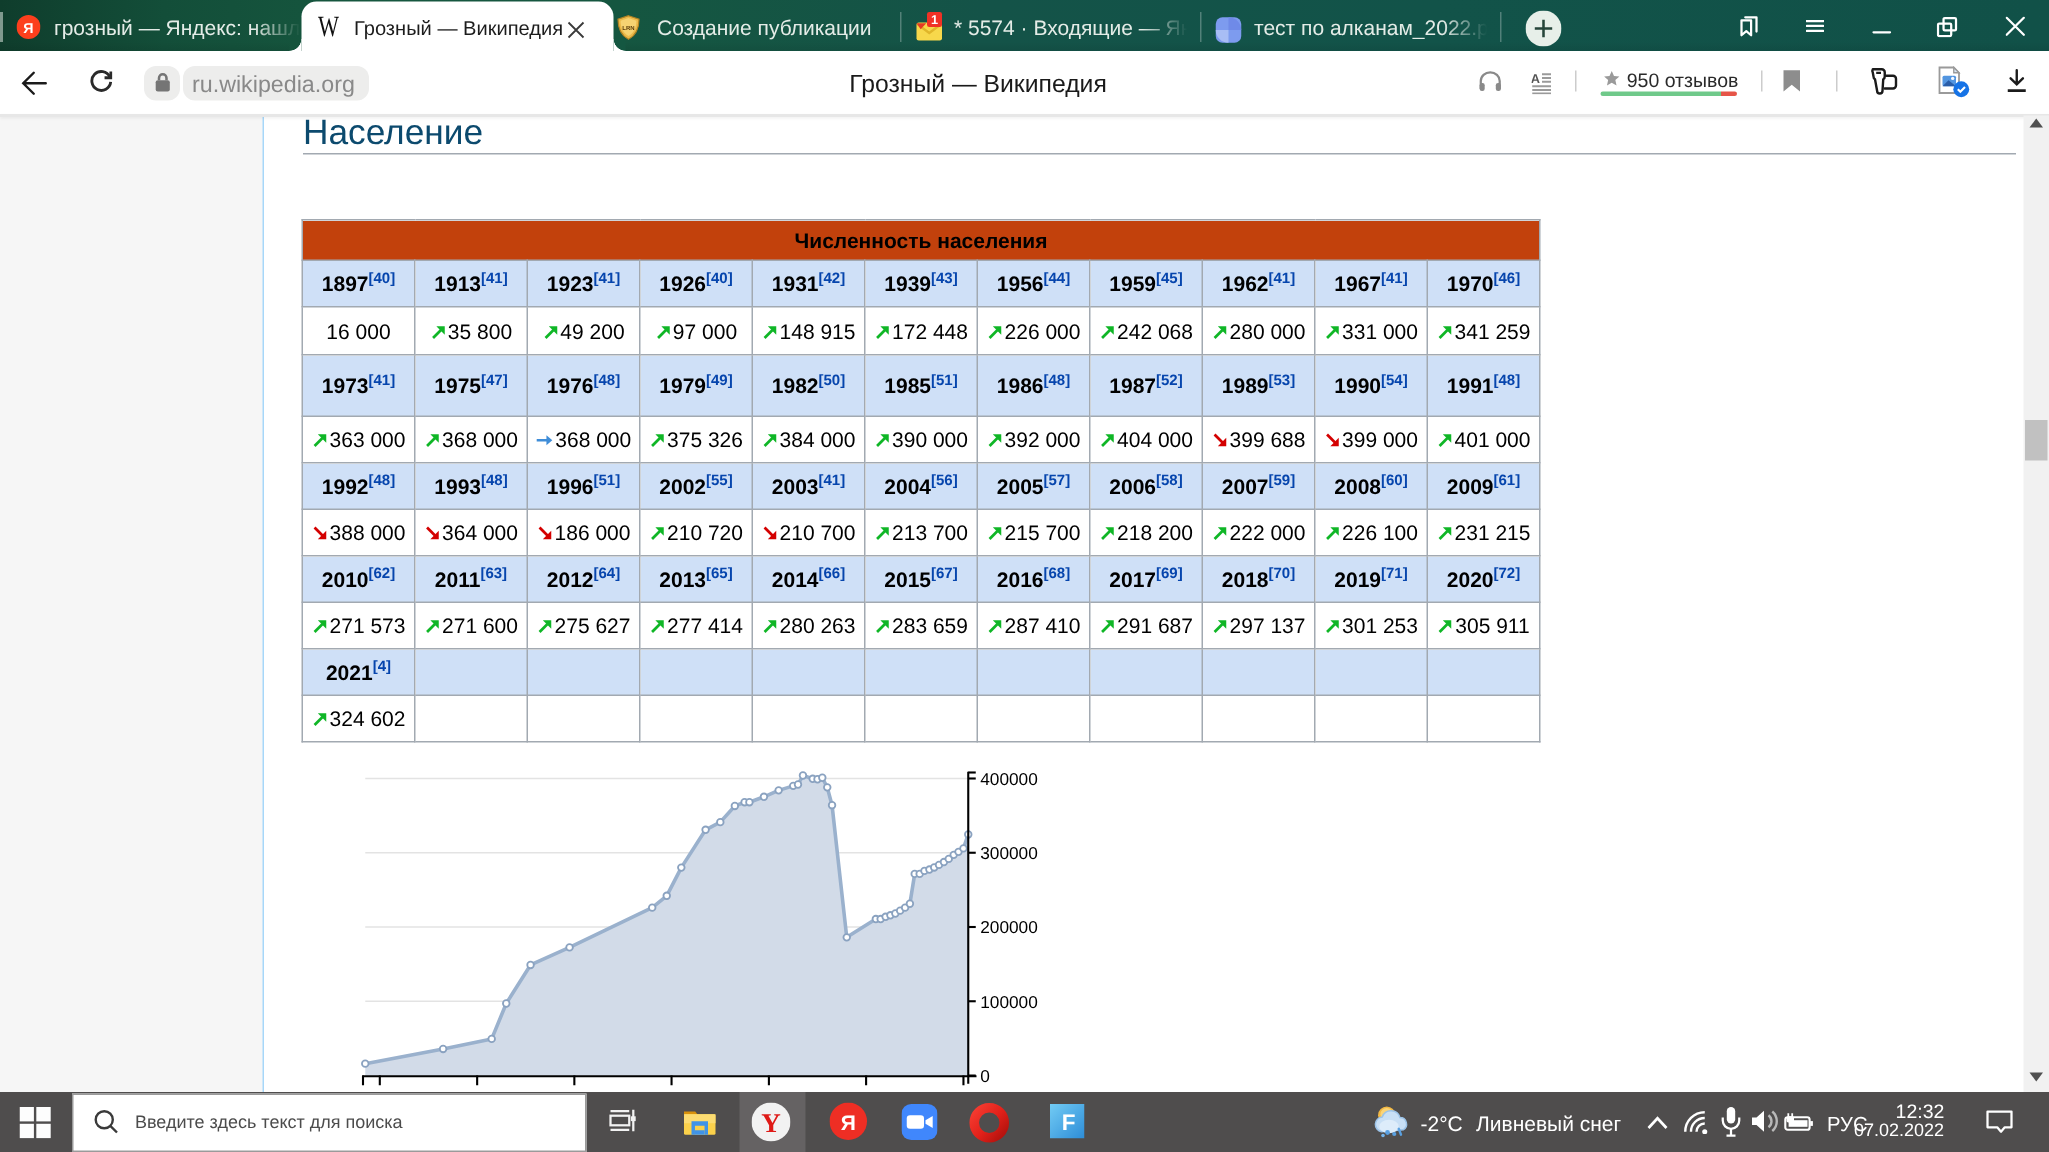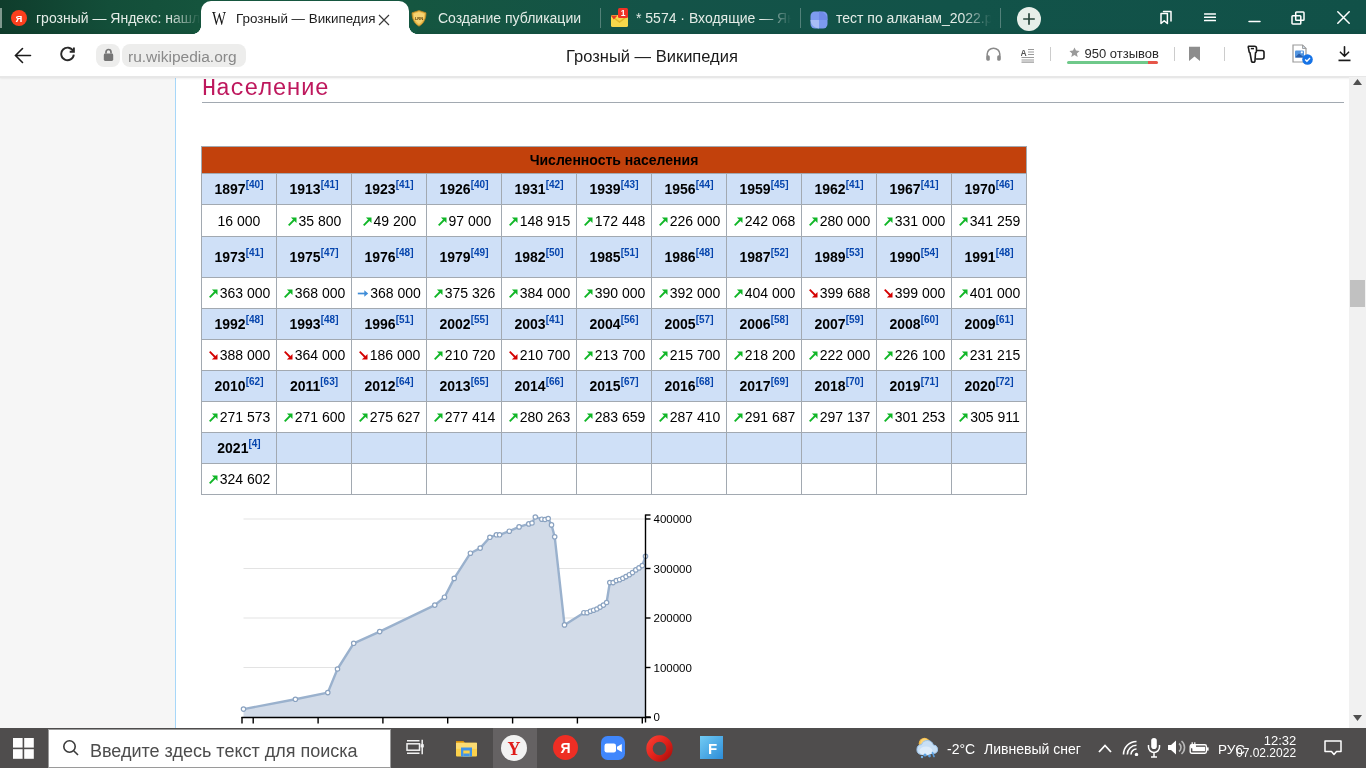--- a/index.html
+++ b/index.html
@@ -12,21 +12,21 @@
 .fade{-webkit-mask-image:linear-gradient(90deg,#000 80%,transparent 99%)}
 #activetab{position:absolute;left:201px;top:1px;width:208px;height:33px;background:#fff;border-radius:10px 10px 0 0}
 .tsep{position:absolute;top:8px;width:1px;height:20px;background:rgba(255,255,255,.27)}
 .wicon{position:absolute;left:11px;top:7px;font-family:"Liberation Serif",serif;font-size:19.5px;color:#111;transform:scaleX(0.76);transform-origin:0 0}
 #page{position:absolute;left:0;top:0;width:1366px;height:768px;background:transparent}
 #sidebar{position:absolute;left:0;top:78px;width:176px;height:650px;background:#f6f6f6;border-right:1px solid #a7d7f9}
 #pagetopline{position:absolute;left:0;top:76px;width:1366px;height:1.5px;background:#e7e7e7;box-shadow:0 1px 2px rgba(0,0,0,0.06)}
 #scrollbar{position:absolute;left:1349px;top:77px;width:17px;height:651px;background:#f1f1f1}
 #sthumb{position:absolute;left:1350px;top:280px;width:15px;height:27px;background:#c1c1c1}
 #taskbar{position:absolute;left:0;top:728px;width:1366px;height:40px;background:#4f4d4d}
-h2{position:absolute;left:202px;top:74.5px;font-family:Liberation Mono, monospace;font-weight:normal;font-size:23.5px;color:#be185d}
+h2{position:absolute;left:202px;top:74.5px;font-family:Liberation Sans, sans-serif;font-weight:normal;font-size:23.5px;color:#0c4a6e}
 #hrule{position:absolute;left:202px;top:102px;width:1142px;height:1px;background:#a2a9b1}
 #mainart{position:absolute;left:223px;top:112px;font-style:italic;font-size:14px;color:#202122}
 #mainart a{color:#1150c2;font-weight:bold;text-decoration:none}
 table#pop{position:absolute;left:201px;top:146px;border-collapse:collapse;table-layout:fixed;width:826px;font-size:14px;color:#000}
 #pop td,#pop th{border:1px solid #a2a9b1;text-align:center;padding:0;overflow:hidden;white-space:nowrap}
 #pop .tt{background:#c2410c;font-weight:bold;font-size:14px;height:27px}
 #pop .yr{background:#cfe0f7;height:31px;font-weight:bold}
 #pop .vl{background:#fff;height:31px;font-weight:normal}
 #pop sup{font-size:10px;color:#0645ad;font-weight:bold;line-height:0}
 .ic{stroke:#fff;stroke-width:1.5;fill:none;stroke-linecap:round}
@@ -516,21 +516,21 @@
       <rect x="0" y="0" width="9.6" height="9.6" fill="#fdfdfd"></rect>
       <rect x="11.2" y="0" width="9.6" height="9.6" fill="#fdfdfd"></rect>
       <rect x="0" y="11.2" width="9.6" height="9.6" fill="#fdfdfd"></rect>
       <rect x="11.2" y="11.2" width="9.6" height="9.6" fill="#fdfdfd"></rect>
     </svg>
   <div class="abs" style="left:48px;top:1px;width:343px;height:39px;background:#fff;border:1px solid #9a9a9a"></div>
   <svg class="abs" style="left:62px;top:11px" width="18" height="18">
       <circle cx="7.5" cy="7.5" r="5.7" fill="none" stroke="#3a3a3a" stroke-width="1.6"></circle>
       <path d="M11.7,11.7 L16,16" stroke="#3a3a3a" stroke-width="1.6"></path>
     </svg>
-  <div class="abs" style="left:90px;top:13px;font-size:18px;color:#4c4c4c">Введите здесь текст для поиска</div>
+  <div class="abs" style="left:90px;top:13px;font-size:12px;color:#4c4c4c">Введите здесь текст для поиска</div>
   <svg class="abs" style="left:406px;top:11px" width="18" height="18" viewBox="0 0 18 18">
       <path d="M1,1.7 L13.5,1.7 M1,14.3 L13.5,14.3" stroke="#f2f2f2" stroke-width="1.5"></path>
       <rect x="1" y="4.8" width="12.5" height="6.4" fill="none" stroke="#f2f2f2" stroke-width="1.5"></rect>
       <path d="M16.2,0.8 L16.2,15.2" stroke="#f2f2f2" stroke-width="1.5"></path>
       <rect x="14.6" y="5.2" width="3.2" height="3.2" fill="#f2f2f2"></rect>
     </svg>
   <svg class="abs" style="left:455px;top:10px" width="23" height="20">
       <path d="M1,3 L8.5,3 L10,5 L10,7 L1,7 Z" fill="#d9920c"></path>
       <rect x="1" y="4.8" width="21" height="13.7" rx="1" fill="#fbd14b"></rect>
       <rect x="1" y="4.8" width="21" height="6" fill="#fcdc72"></rect>

